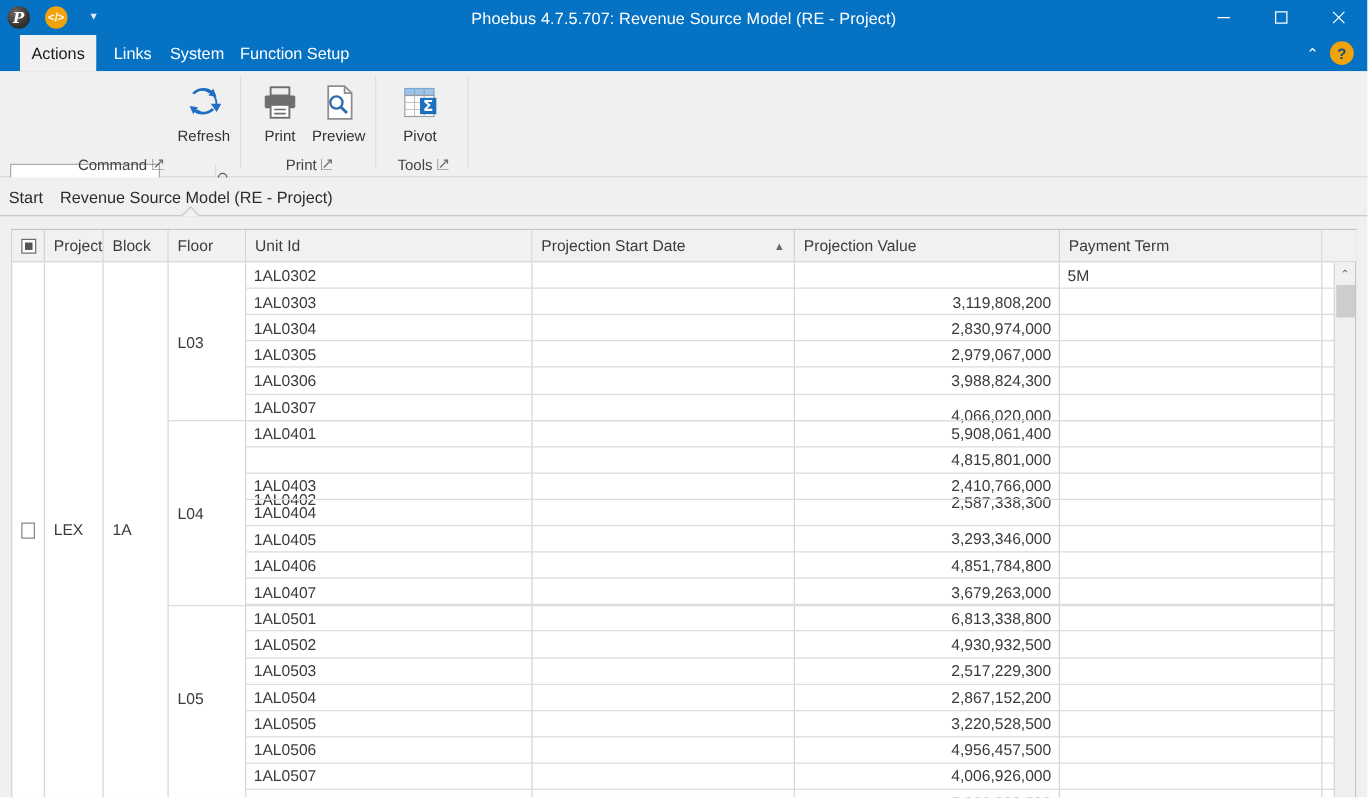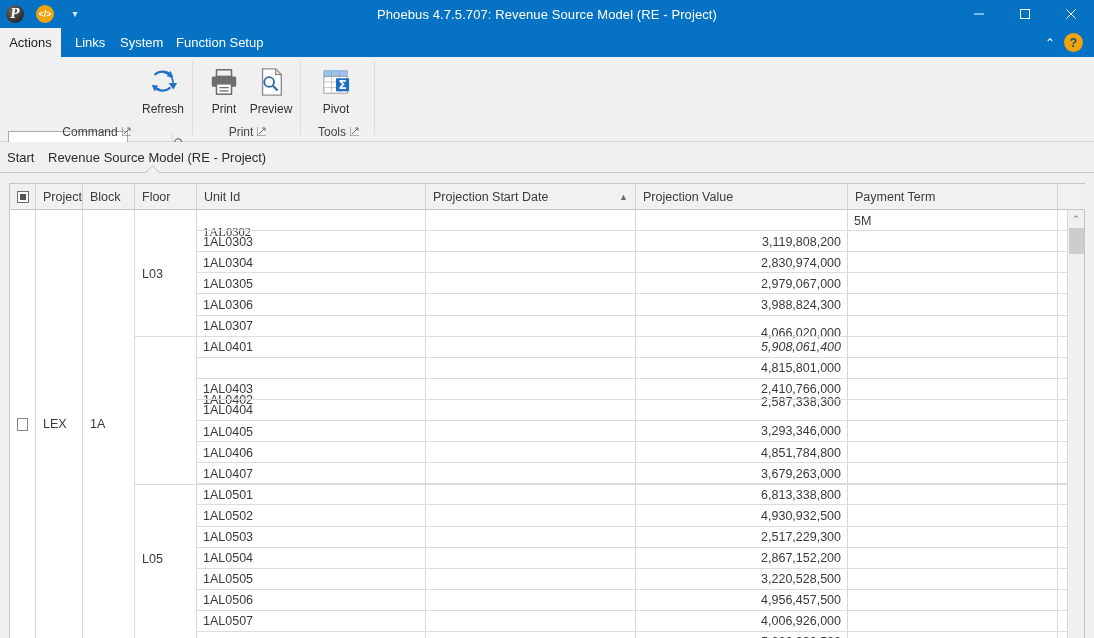--- a/index.html
+++ b/index.html
@@ -42,21 +42,21 @@
   .wc { width:46px; height:28px; display:flex; align-items:center; justify-content:center; color:#fff; }
   .wc svg { display:block; }
 
   
   .ribbon-tabs {
     position:absolute; left:0; top:28px; width:1094px; height:29px;
     background:#0672c3;
   }
   .rtab {
     position:absolute; top:0; height:29px; display:flex; align-items:center;
-    padding:0 12px; color:#ffffff; font-size:13px;
+    padding:0 12px; color:#ffffff; font-size:13px;margin-left:16px;
   }
   .rtab.active { background:#f0f0f0; color:#1b1b1b; }
   .ribbon-right { position:absolute; right:0; top:0; height:29px; display:flex; align-items:center; gap:9px; padding-right:11px; }
   .chev-up { color:#ffffff; font-size:12px; line-height:1; }
   .help-btn {
     width:19px; height:19px; border-radius:50%; background:#f0a30a;
     color:#0b4c82; font-size:12px; font-weight:bold;
     display:flex; align-items:center; justify-content:center; line-height:1;
   }
 
@@ -368,27 +368,28 @@
       <div class="vline" style="left:837px;"></div>
       <div class="vline" style="left:1047px;"></div>
 
       <div class="merged" style="left:0px;top:0px;width:25px;height:428px;justify-content:center;">
         <span class="rowcheck"></span>
       </div>
       <div class="merged" style="left:26px;top:0px;width:46px;height:428px;">LEX</div>
       <div class="merged" style="left:73px;top:0px;width:51px;height:428px;">1A</div>
 
       <div class="merged" style="left:125px;top:0px;width:61px;height:127px;">L03</div>
+      <div class="merged" style="left:125px;top:127px;width:61px;height:148px;">L04</div>
       <div class="merged" style="left:125px;top:275px;width:61px;height:148px;">L05</div>
 
       <div class="rowline" style="top:126px;left:125px;right:0;"></div>
       <div class="rowline" style="top:274px;left:125px;right:0;"></div>
 
       <div id="rows-host">
-          <div class="cell " style="left: 187px; top: 12px; width: 228px; font-family: Liberation Serif, serif;">1AL0302</div>
+          <div class="cell " style="left: 187px; top: 0px; width: 228px;">1AL0302</div>
           <div class="cell " style="left: 416px; top: 0px; width: 209px;"></div>
           <div class="cell num" style="left: 626px; top: 0px; width: 211px;">3,119,808,200</div>
           <div class="cell " style="left: 838px; top: 0px; width: 209px;">5M</div>
           <div class="rowline" style="top: 20.1px; left: 187px; right: 0px;"></div>
           <div class="cell " style="left: 187px; top: 21.1px; width: 228px;">1AL0303</div>
           <div class="cell " style="left: 416px; top: 21.1px; width: 209px;"></div>
           <div class="cell num" style="left: 626px; top: 21.1px; width: 211px;">2,830,974,000</div>
           <div class="cell " style="left: 838px; top: 21.1px; width: 209px;"></div>
           <div class="rowline" style="top: 41.2px; left: 187px; right: 0px;"></div>
           <div class="cell " style="left: 187px; top: 42.2px; width: 228px;">1AL0304</div>
@@ -401,21 +402,21 @@
           <div class="cell num" style="left: 626px; top: 63.3px; width: 211px;">3,988,824,300</div>
           <div class="cell " style="left: 838px; top: 63.3px; width: 209px;"></div>
           <div class="rowline" style="top: 83.4px; left: 187px; right: 0px;"></div>
           <div class="cell " style="left: 187px; top: 84.4px; width: 228px;">1AL0306</div>
           <div class="cell " style="left: 416px; top: 84.4px; width: 209px;"></div>
           <div class="cell num" style="left: 626px; top: 91px; width: 211px; text-align: right;">4,066,020,000</div>
           <div class="cell " style="left: 838px; top: 84.4px; width: 209px;"></div>
           <div class="rowline" style="top: 104.5px; left: 187px; right: 0px;"></div>
           <div class="cell " style="left: 187px; top: 105.5px; width: 228px;">1AL0307</div>
           <div class="cell " style="left: 416px; top: 105.5px; width: 209px;"></div>
-          <div class="cell num" style="left: 626px; top: 105.5px; width: 211px; font-style: italic;">5,908,061,400</div>
+          <div class="cell num" style="left: 626px; top: 105.5px; width: 211px;">5,908,061,400</div>
           <div class="cell " style="left: 838px; top: 105.5px; width: 209px;"></div>
           <div class="rowline" style="top: 125.6px; left: 187px; right: 0px;"></div>
           <div class="cell " style="left: 187px; top: 126.6px; width: 228px;">1AL0401</div>
           <div class="cell " style="left: 416px; top: 126.6px; width: 209px;"></div>
           <div class="cell num" style="left: 626px; top: 126.6px; width: 211px;">4,815,801,000</div>
           <div class="cell " style="left: 838px; top: 126.6px; width: 209px;"></div>
           <div class="rowline" style="top: 146.7px; left: 187px; right: 0px;"></div>
           <div class="cell " style="left: 187px; top: 147.7px; width: 228px; margin-top: 32px;">1AL0402</div>
           <div class="cell " style="left: 416px; top: 147.7px; width: 209px;"></div>
           <div class="cell num" style="left: 626px; top: 147.7px; width: 211px;">2,410,766,000</div>

